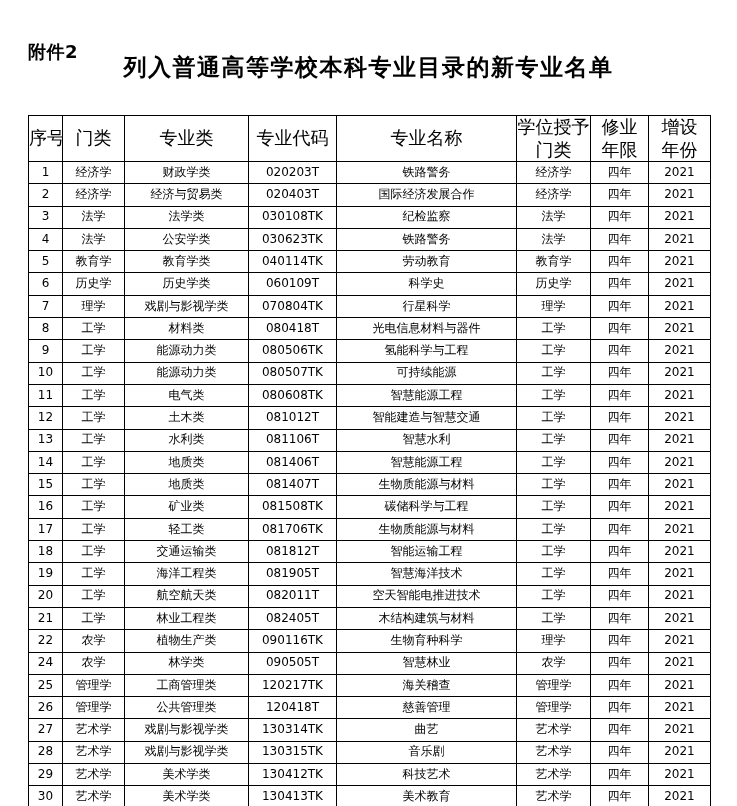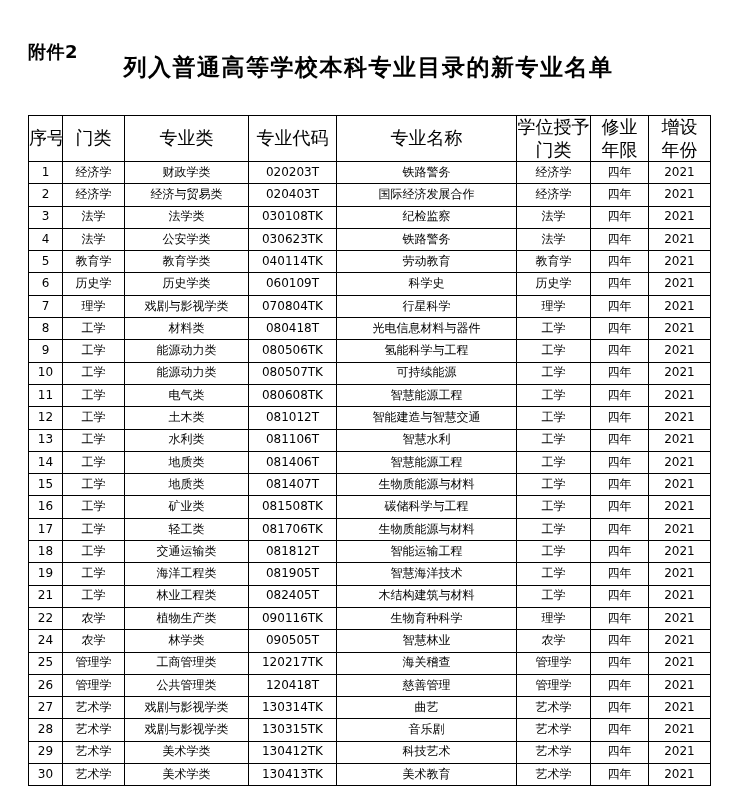--- a/index.html
+++ b/index.html
@@ -308,20 +308,30 @@
             <td>19</td>
             <td>工学</td>
             <td>海洋工程类</td>
             <td>081905T</td>
             <td>智慧海洋技术</td>
             <td>工学</td>
             <td>四年</td>
             <td>2021</td>
           </tr>
           <tr>
+            <td>20</td>
+            <td>工学</td>
+            <td>航空航天类</td>
+            <td>082011T</td>
+            <td>空天智能电推进技术</td>
+            <td>工学</td>
+            <td>四年</td>
+            <td>2021</td>
+          </tr>
+          <tr>
             <td>21</td>
             <td>工学</td>
             <td>林业工程类</td>
             <td>082405T</td>
             <td>木结构建筑与材料</td>
             <td>工学</td>
             <td>四年</td>
             <td>2021</td>
           </tr>
           <tr>

